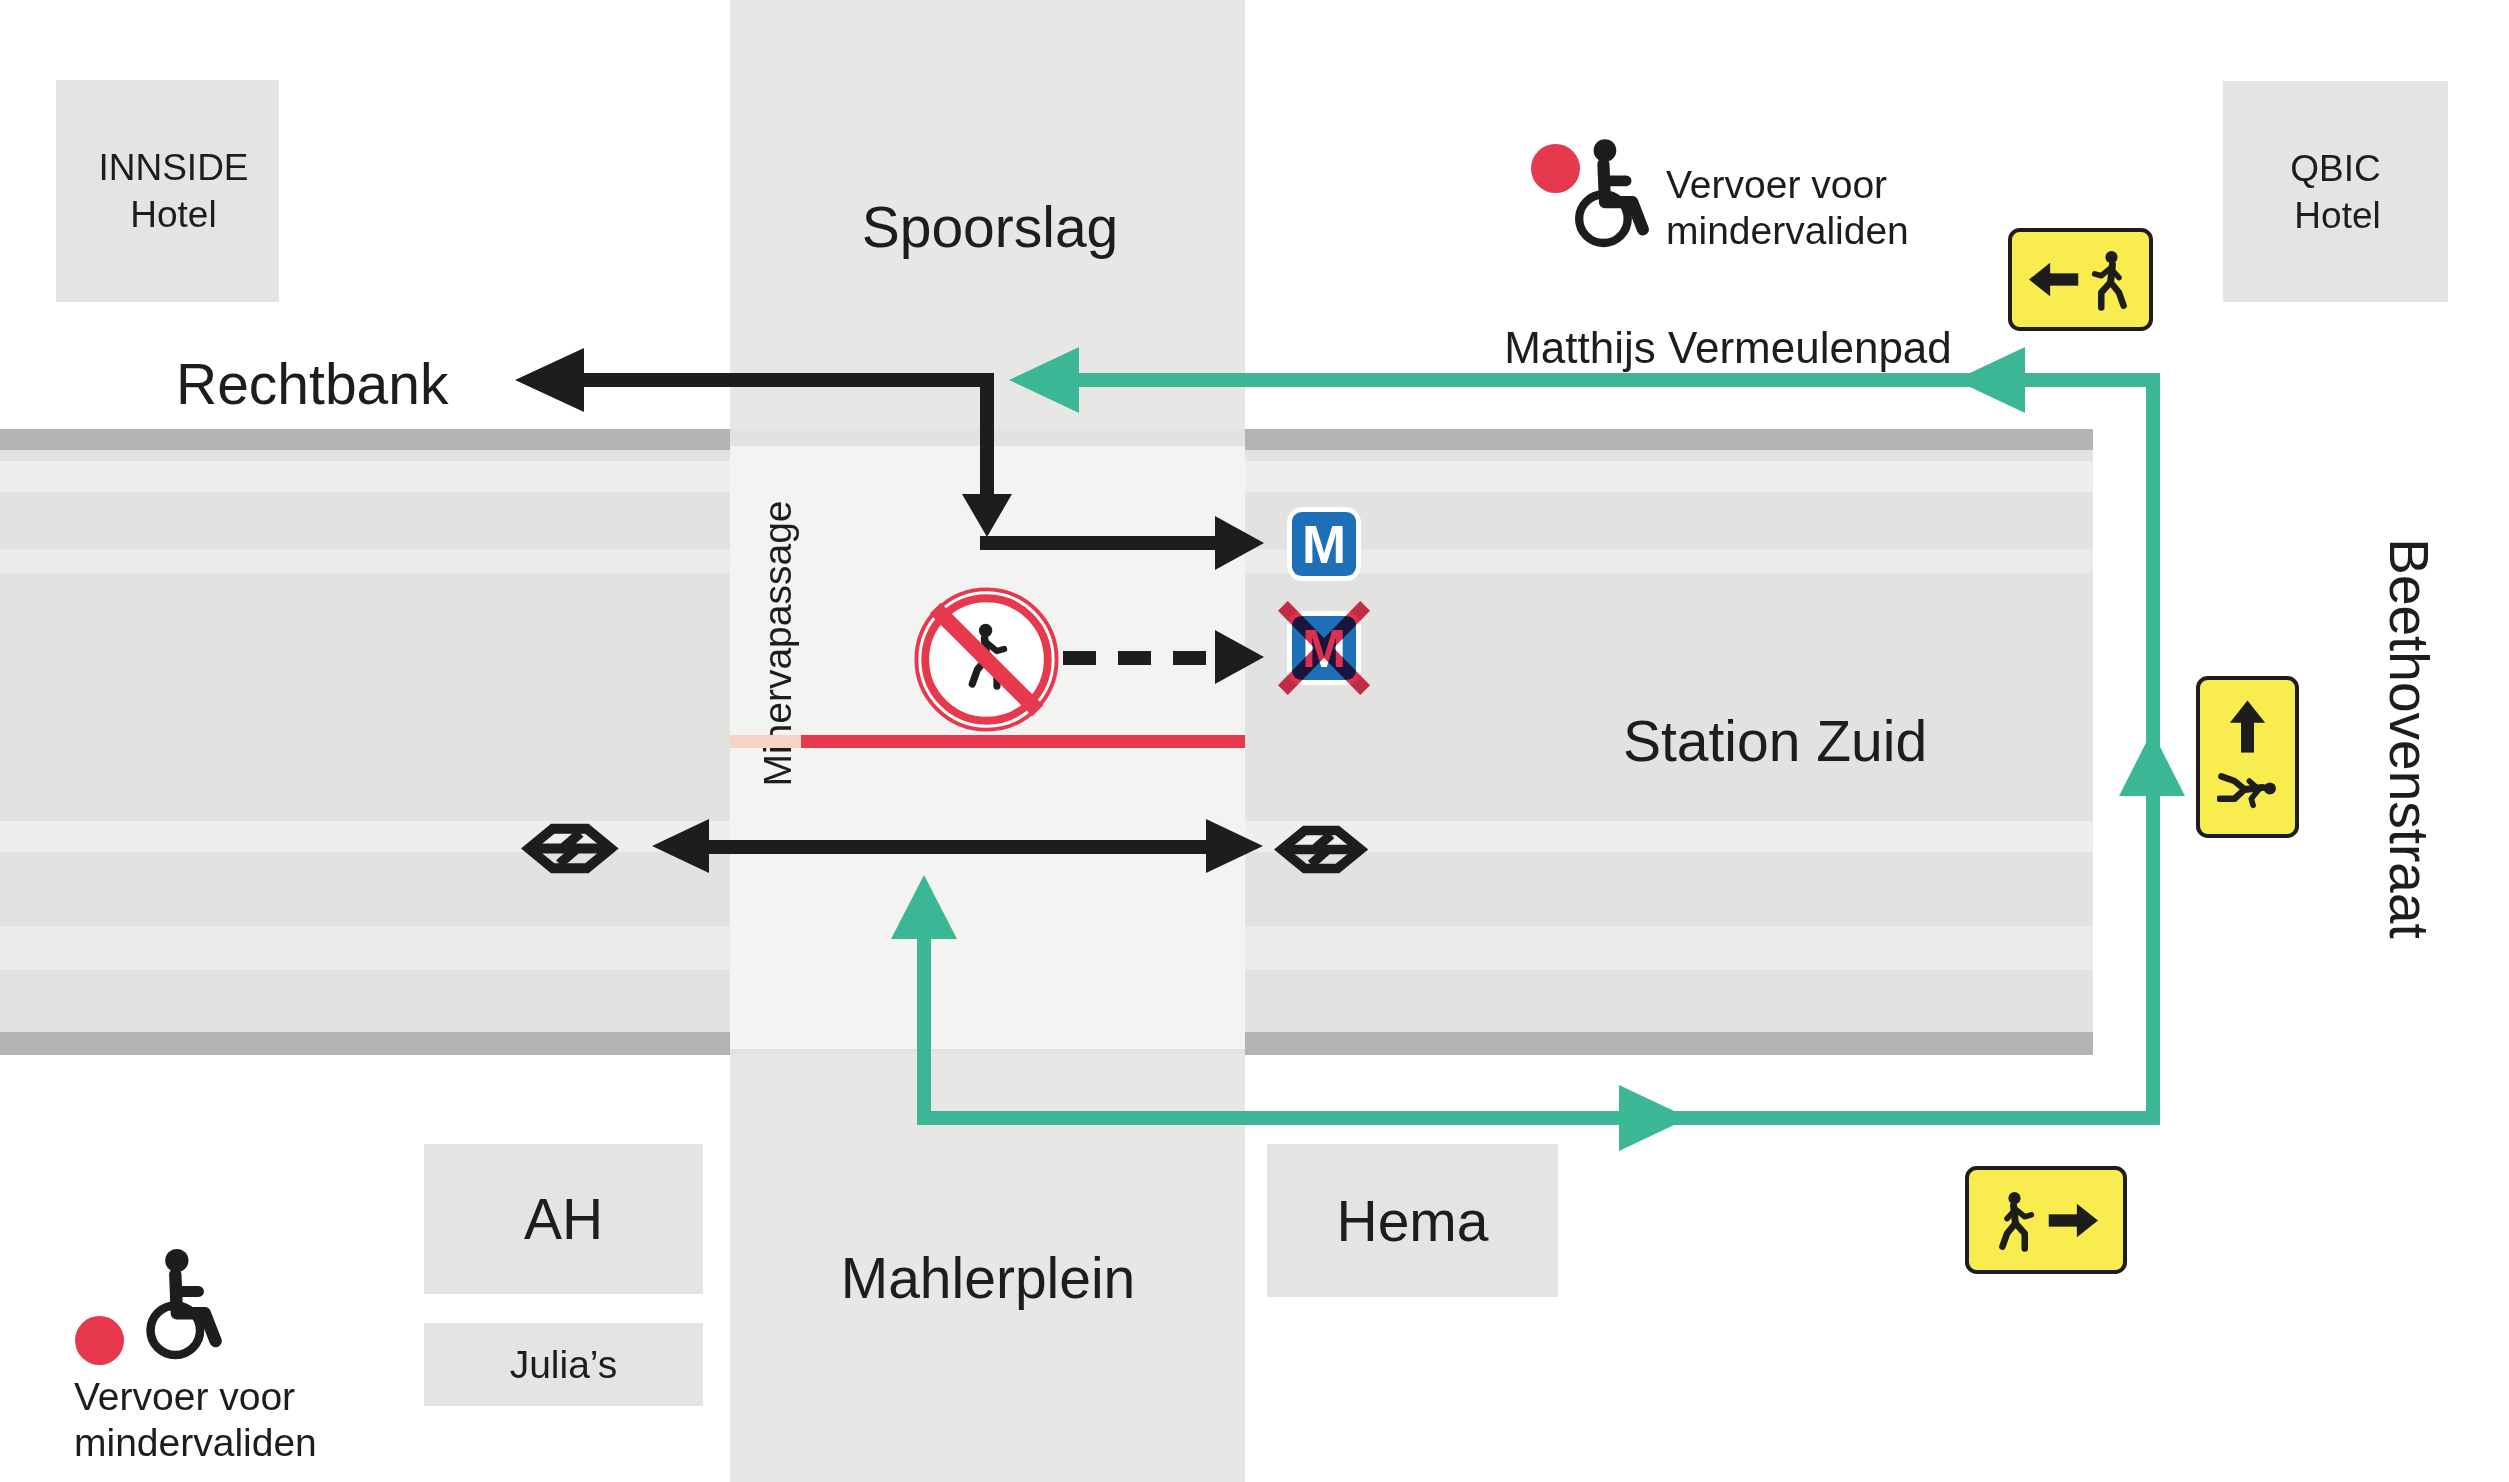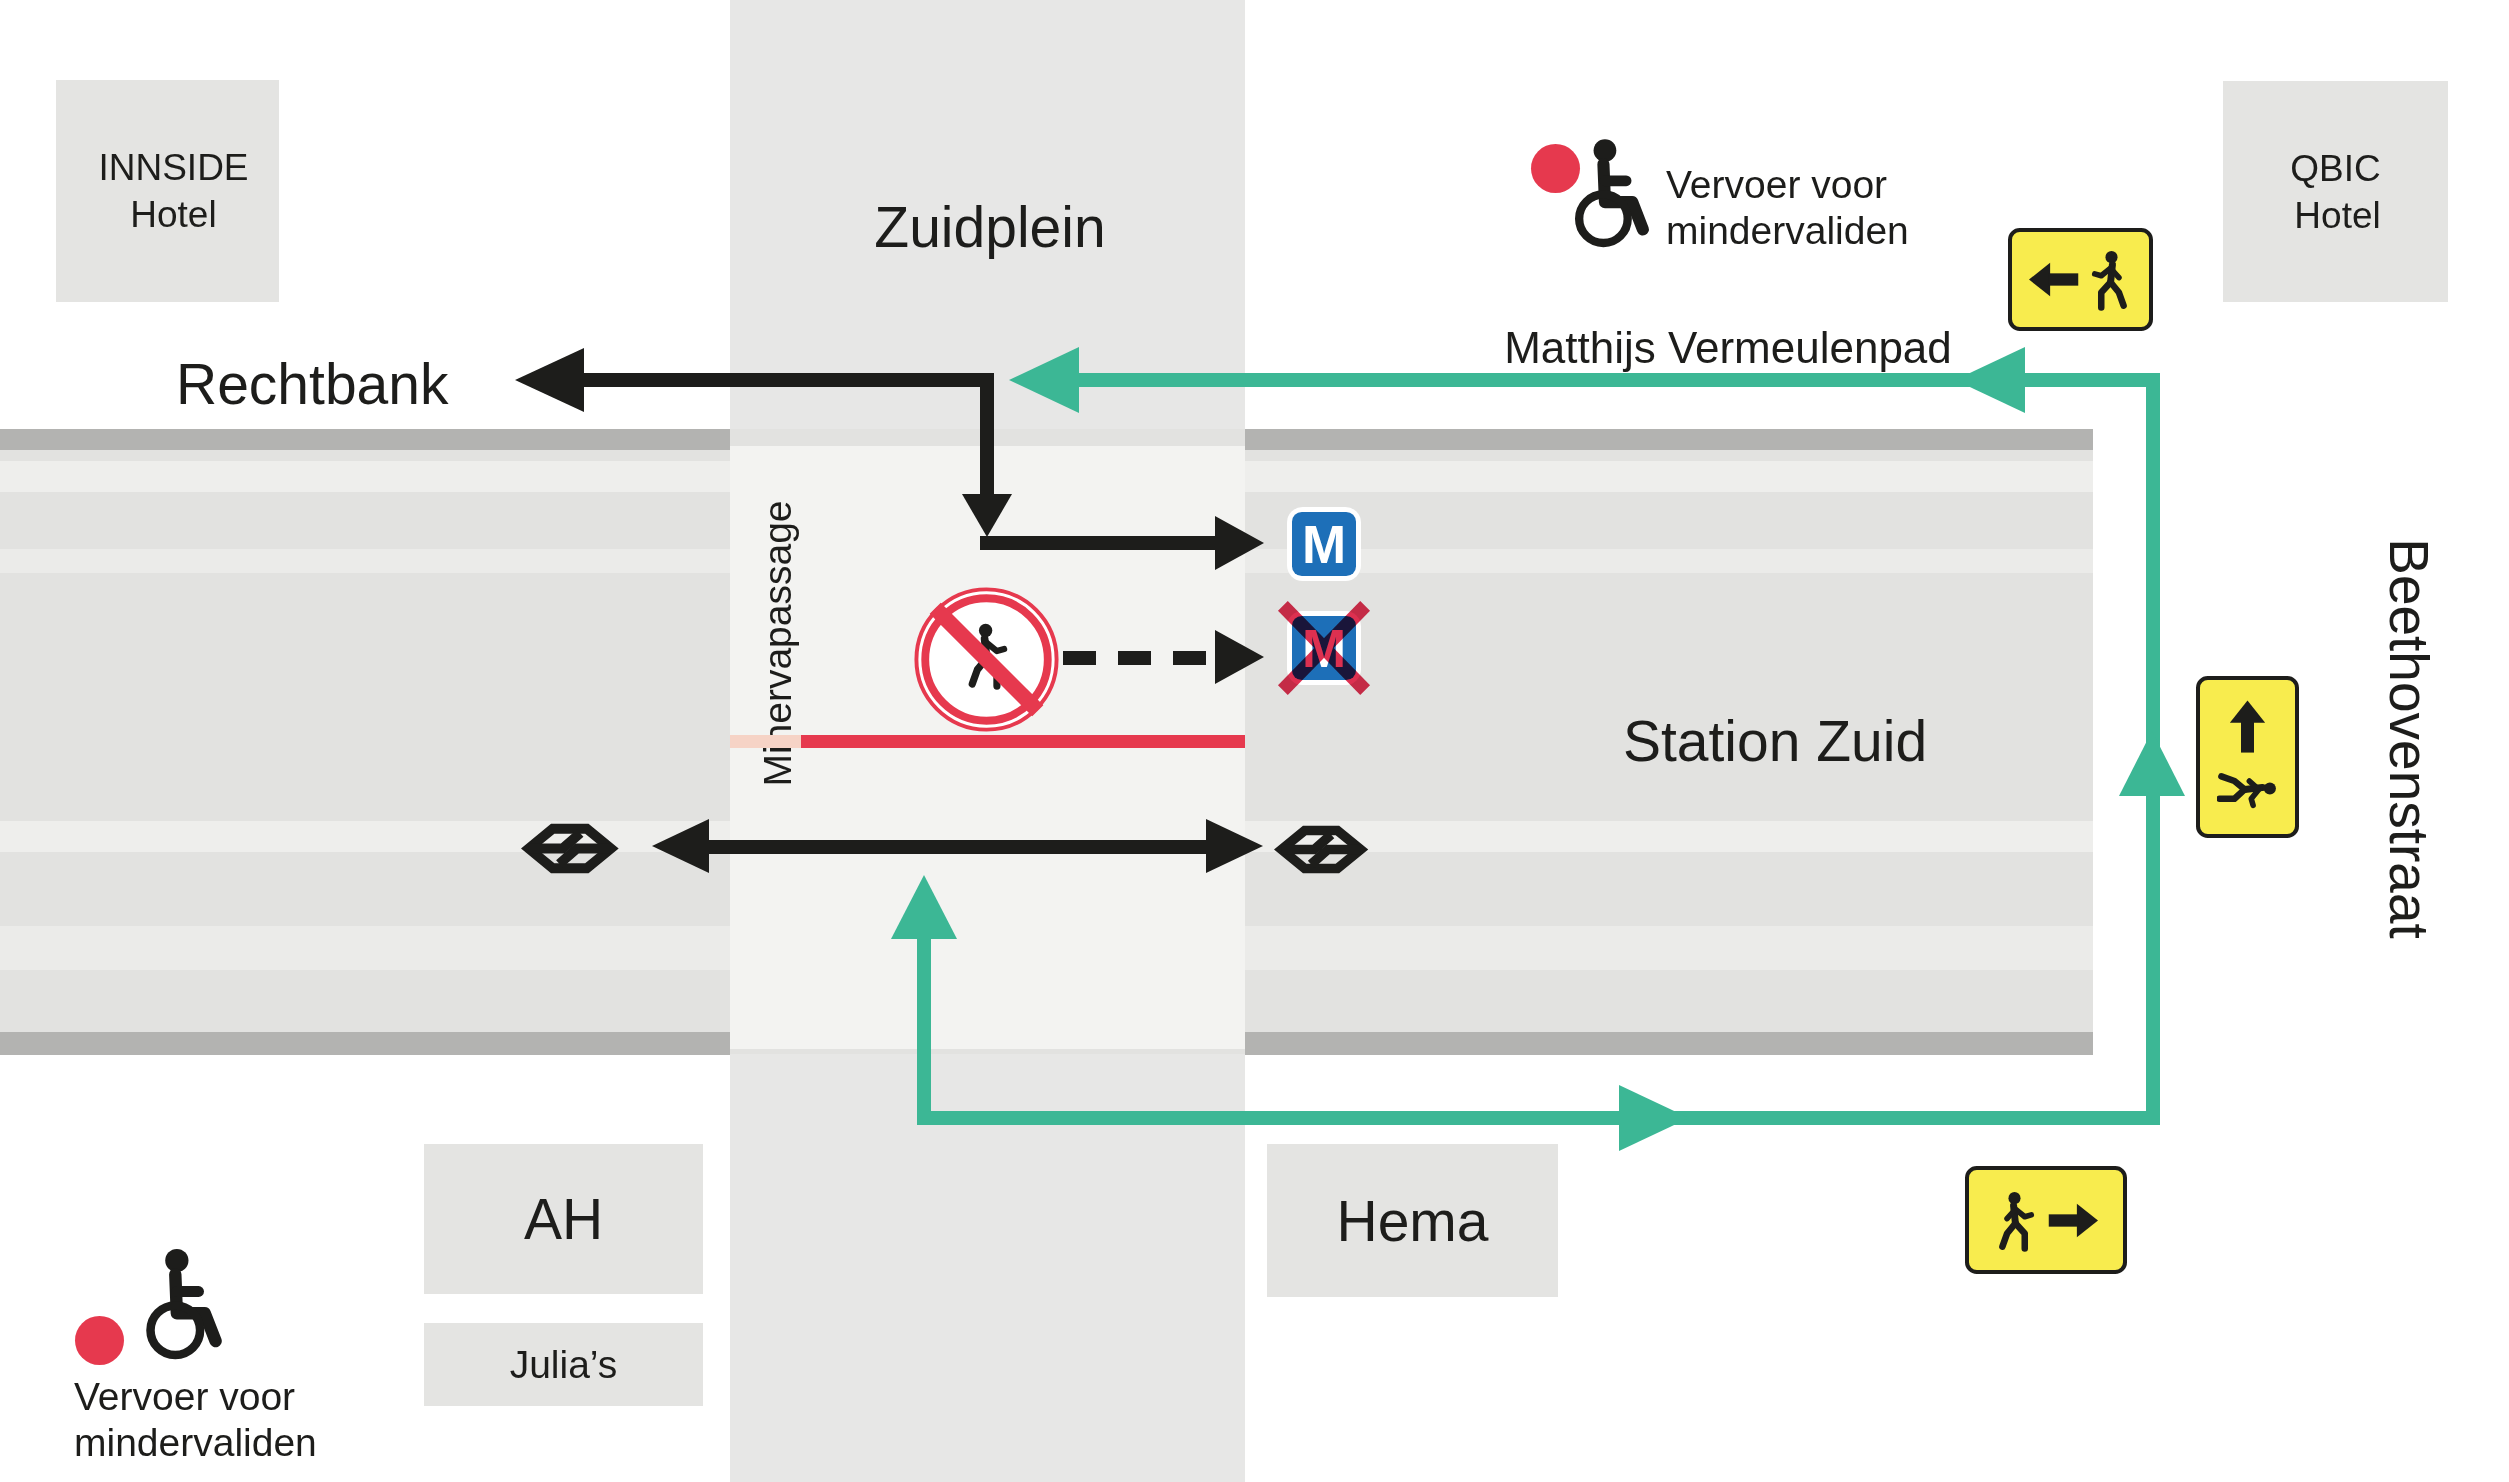--- a/index.html
+++ b/index.html
@@ -73,21 +73,22 @@
     <span>AH</span>
   </div>
   <div class="abs box center" style="left:424px;top:1323px;width:279px;height:83px;font-size:39px;">
     <span>Julia’s</span>
   </div>
   <div class="abs box center lbl-big" style="left:1267px;top:1144px;width:291px;height:153px;">
     <span>Hema</span>
   </div>
 
   <div class="abs lbl lbl-big" style="left:176px;top:351px;">Rechtbank</div>
-  <div class="abs lbl lbl-big center" style="left:784px;top:194px;width:412px;">Zuidplein</div>
+  <div class="abs lbl lbl-big center" style="left:784px;top:194px;width:412px;">Spoorslag</div>
+  <div class="abs lbl lbl-big center" style="left:782px;top:1245px;width:412px;">Mahlerplein</div>
   <div class="abs lbl lbl-big center" style="left:1579px;top:708px;width:392px;">Station Zuid</div>
   <div class="abs lbl lbl-med center" style="left:1434px;top:323px;width:588px;">Matthijs Vermeulenpad</div>
   <div class="abs lbl center vtext" style="left:2164px;top:709px;width:490px;height:59px;font-size:55px;transform:rotate(90deg);">Beethovenstraat</div>
   <div class="abs lbl center vtext" style="left:581px;top:622px;width:392px;height:43px;font-size:39px;transform:rotate(-90deg);">Minervapassage</div>
 
   <div class="abs tri tl-black" style="left:515px;top:348px;"></div>
   <div class="abs shaft-black" style="left:581px;top:373px;width:413px;height:13.7px;"></div>
   <div class="abs shaft-black" style="left:980px;top:373px;width:13.7px;height:128px;"></div>
   <div class="abs tri td-black" style="left:962px;top:494px;"></div>
   <div class="abs shaft-black" style="left:980px;top:536px;width:235px;height:13.7px;"></div>

